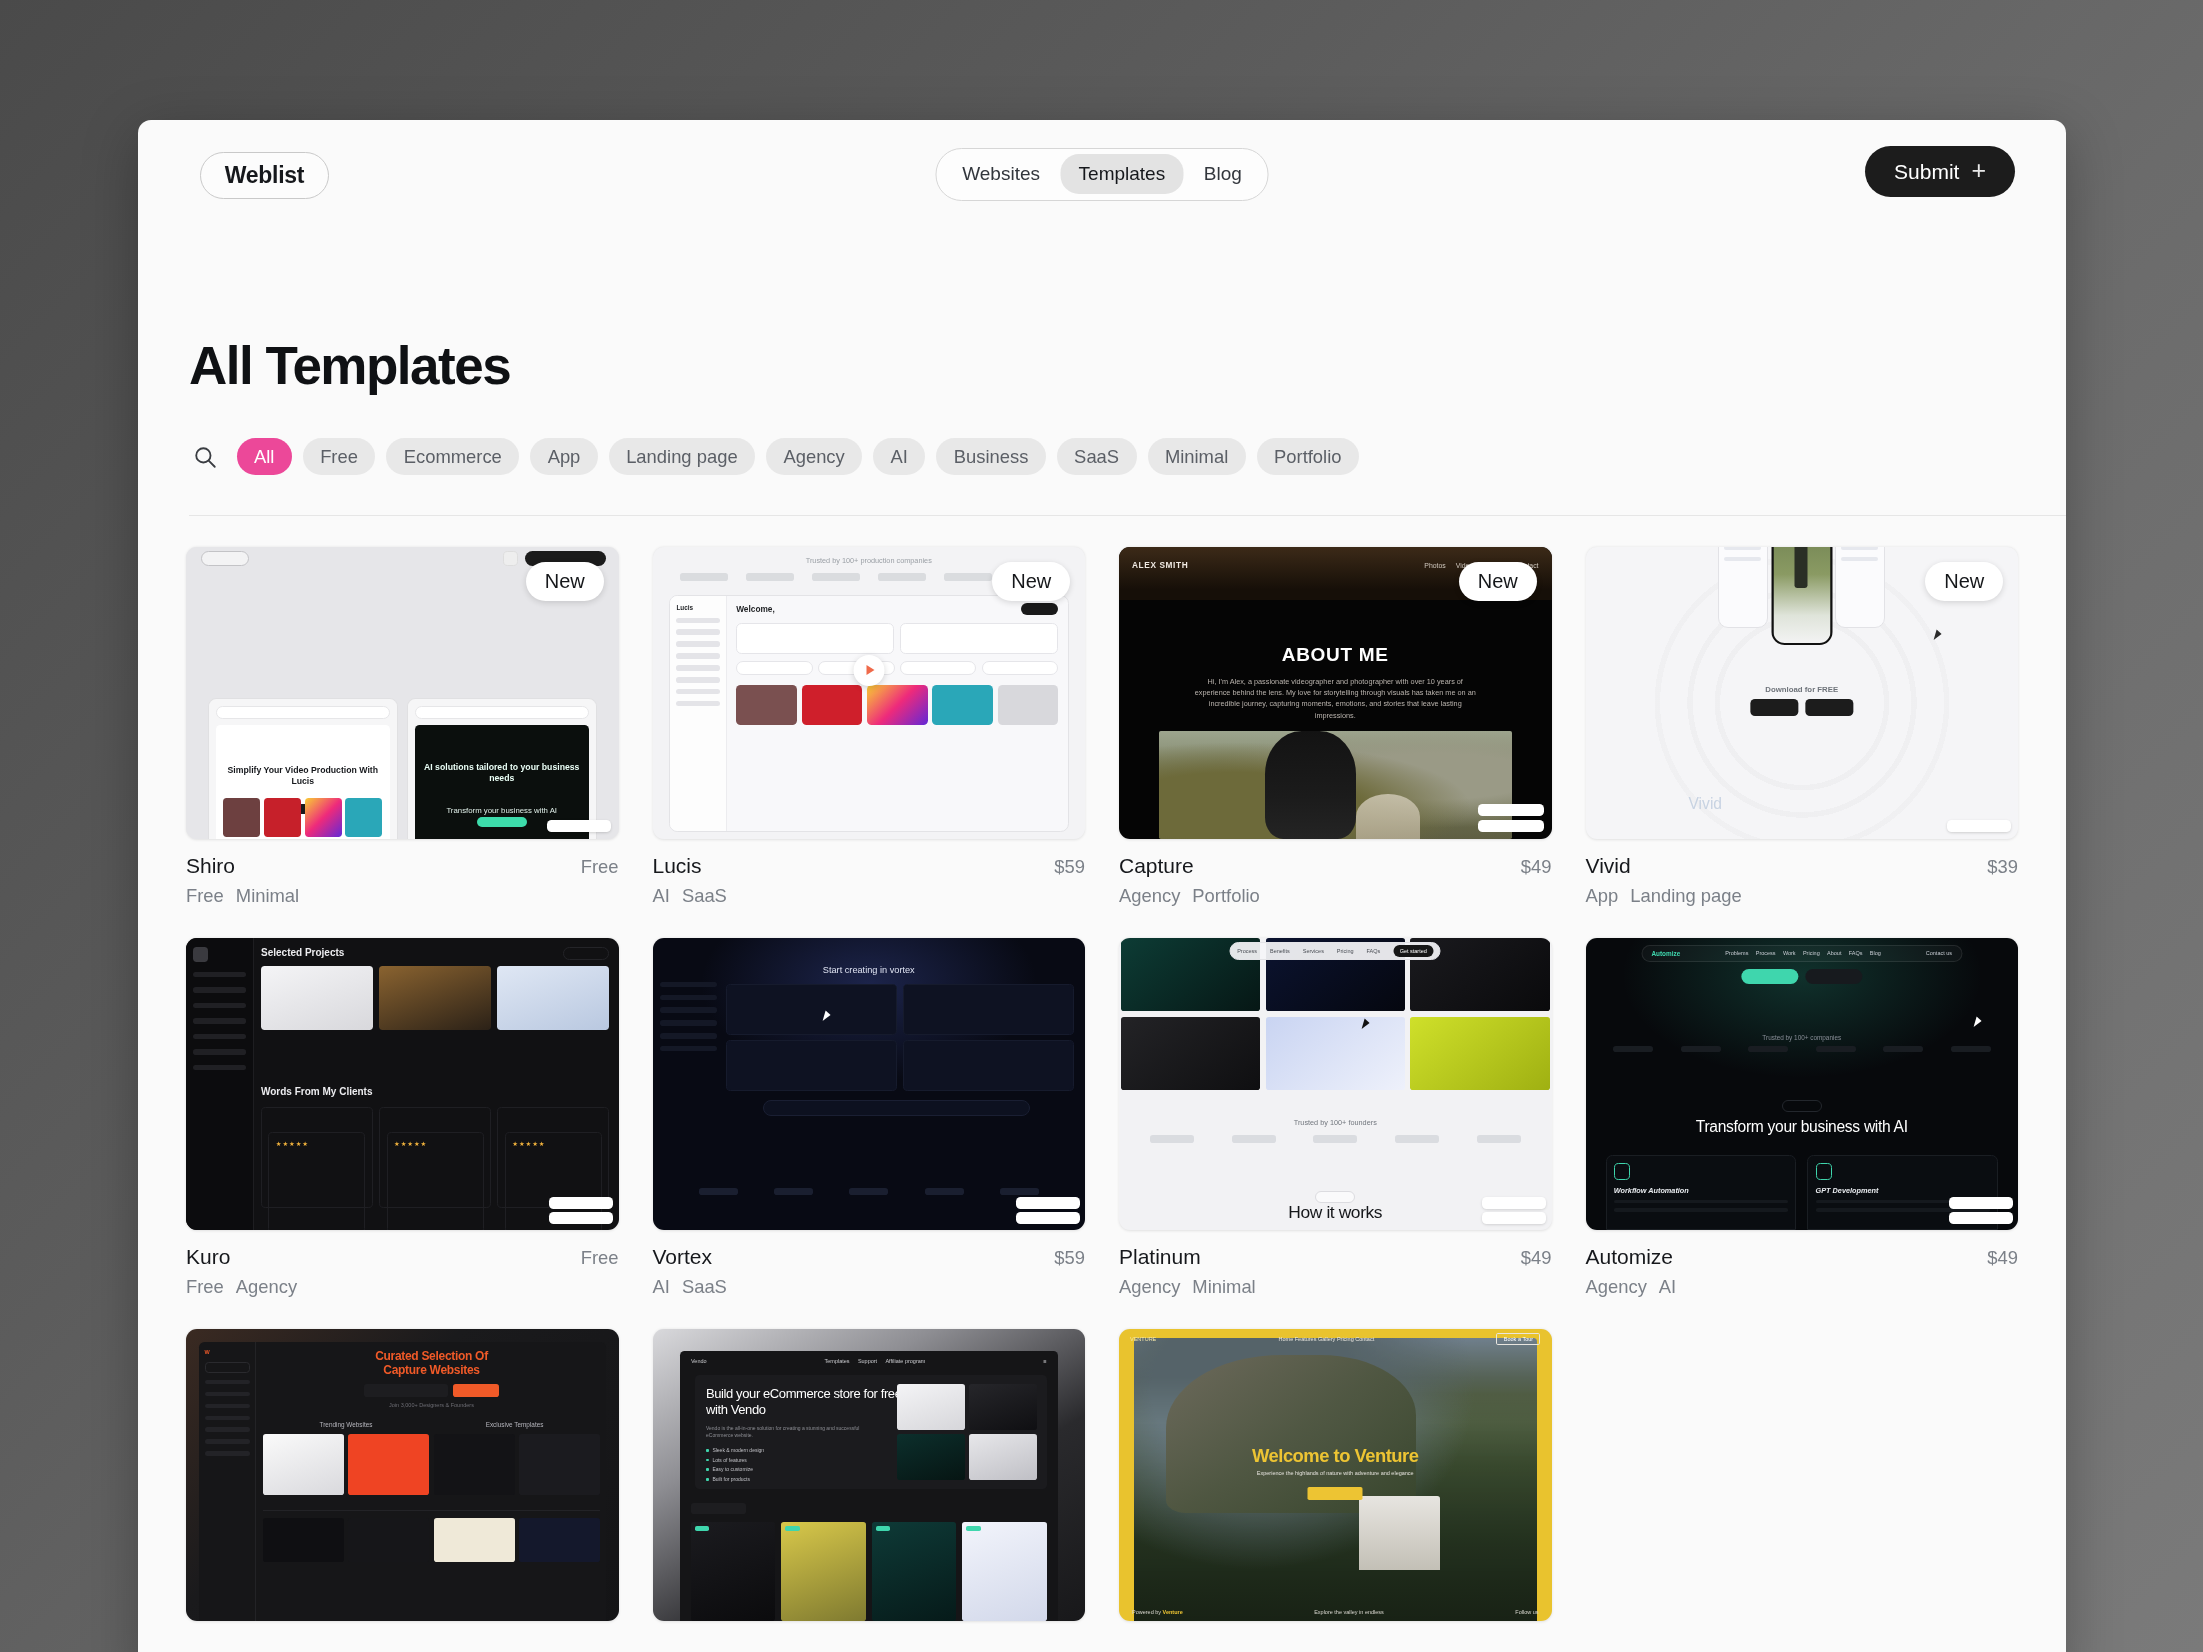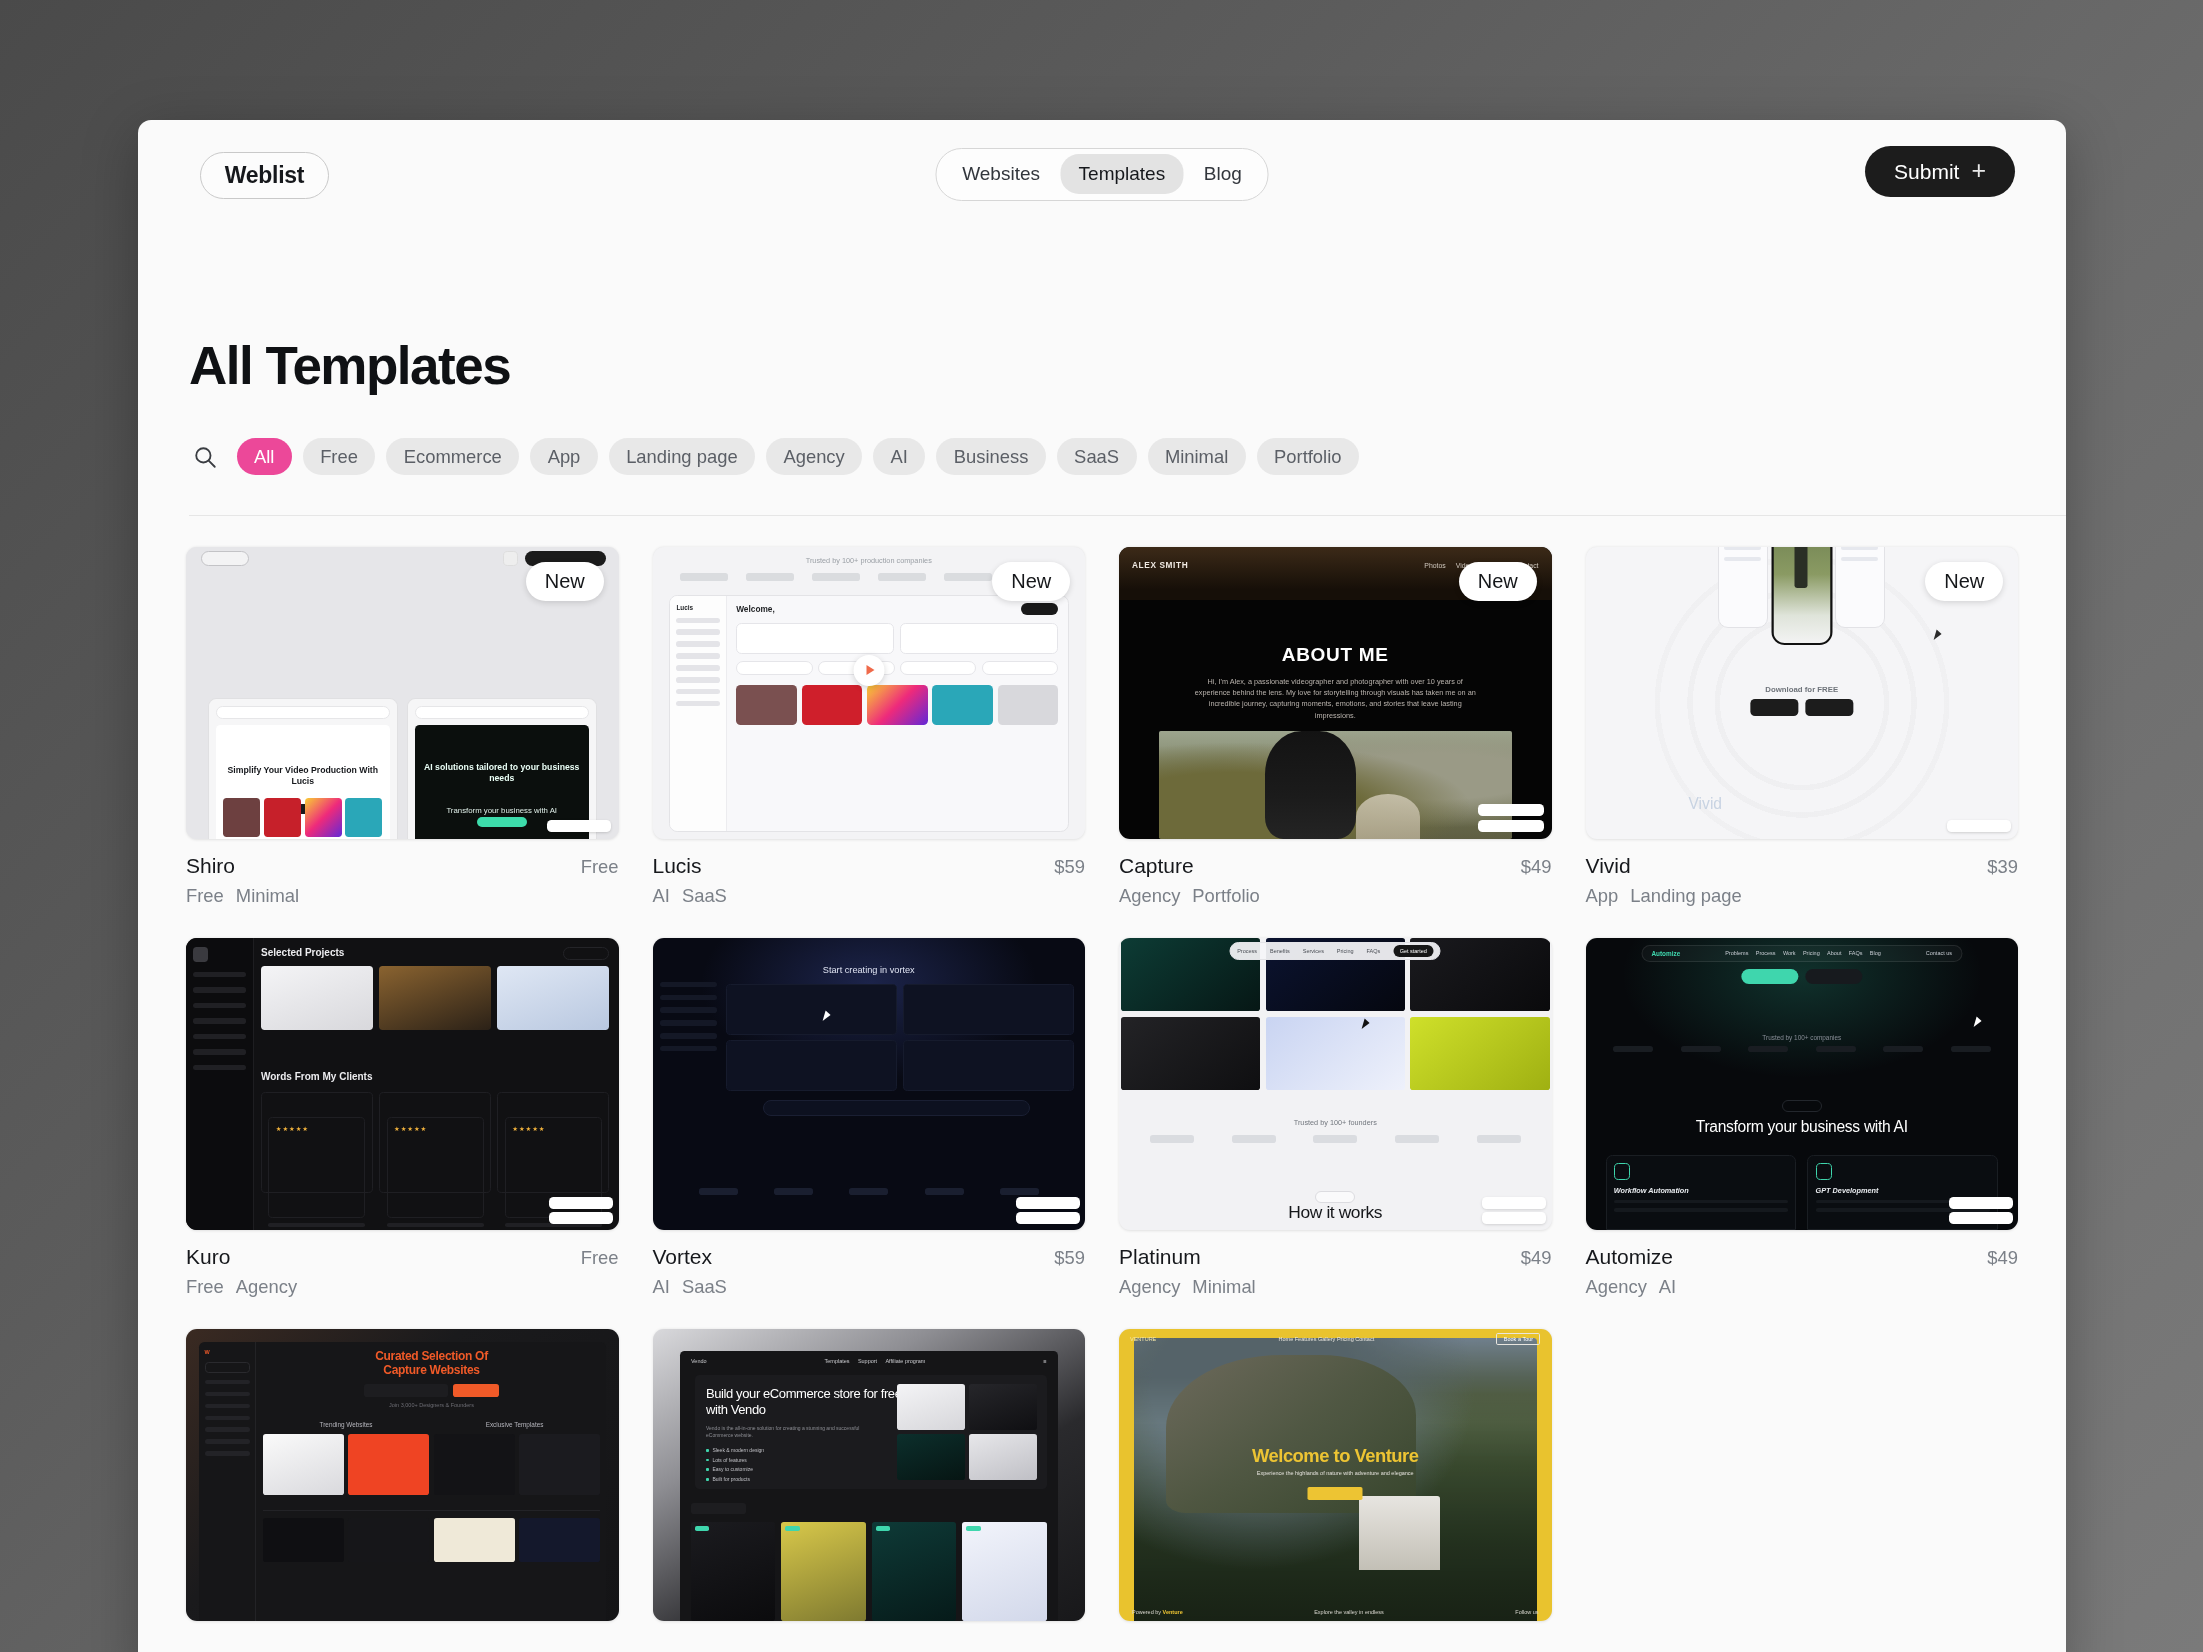--- a/index.html
+++ b/index.html
@@ -366,21 +366,21 @@
     background:#0c0c0e; border-right:0.9px solid #1e1e21; padding:9.2px 7.3px;
   }
   .kuro .side .av { width:14.7px; height:14.7px; border-radius:3.7px; background:#3a3a3f; }
   .kuro .side i {
     display:block; height:5.5px; background:#202024; border-radius:2.8px; margin:10px 0;
   }
   .kuro .body { position:absolute; left:75px; right:9.2px; top:9.2px; bottom:5.5px; }
   .kuro h4 { font-size:10px; color:#ececef; font-weight:600; }
   .kuro .projects { display:flex; gap:5.5px; margin-top:8.3px; }
   .kuro .projects i { flex:1; height:64px; border-radius:3.7px; }
-  .kuro h5 { font-size:10px; color:#ececef; font-weight:600; margin-top:41px; }
+  .kuro h5 { font-size:10px; color:#ececef; font-weight:600; margin-top:56px; }
   .kuro .quotes { display:flex; gap:6.4px; margin-top:9.2px; }
   .kuro .quotes div {
     flex:1; height:101px; border:0.9px solid #1f1f23; border-radius:4.6px; padding:6.4px;
   }
   .kuro .quotes .stars { color:#f2b33d; font-size:6.4px; letter-spacing:0.9px; margin:18.4px 0 4.6px; }
   .kuro .quotes em { display:block; height:3.7px; background:#202024; border-radius:1.8px; margin-bottom:3.7px; font-style:normal; }
   .kuro .btn-tr { position:absolute; right:0; top:0; width:46px; height:13px; border:0.9px solid #242428; border-radius:6.4px; }
   .kuro .fbtns { position:absolute; right:5.5px; bottom:5.5px; display:flex; flex-direction:column; gap:3.7px; }
   .kuro .fbtns i { width:64px; height:12px; border-radius:4.6px; background:#fff; }
 

